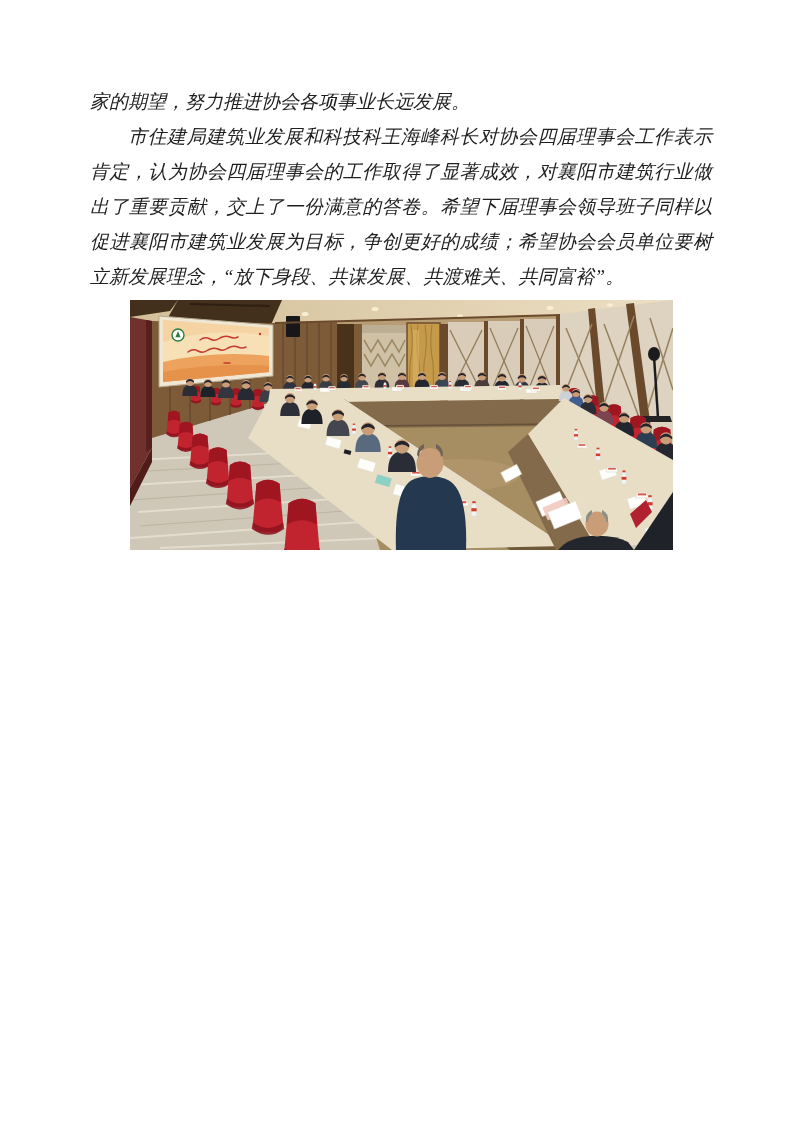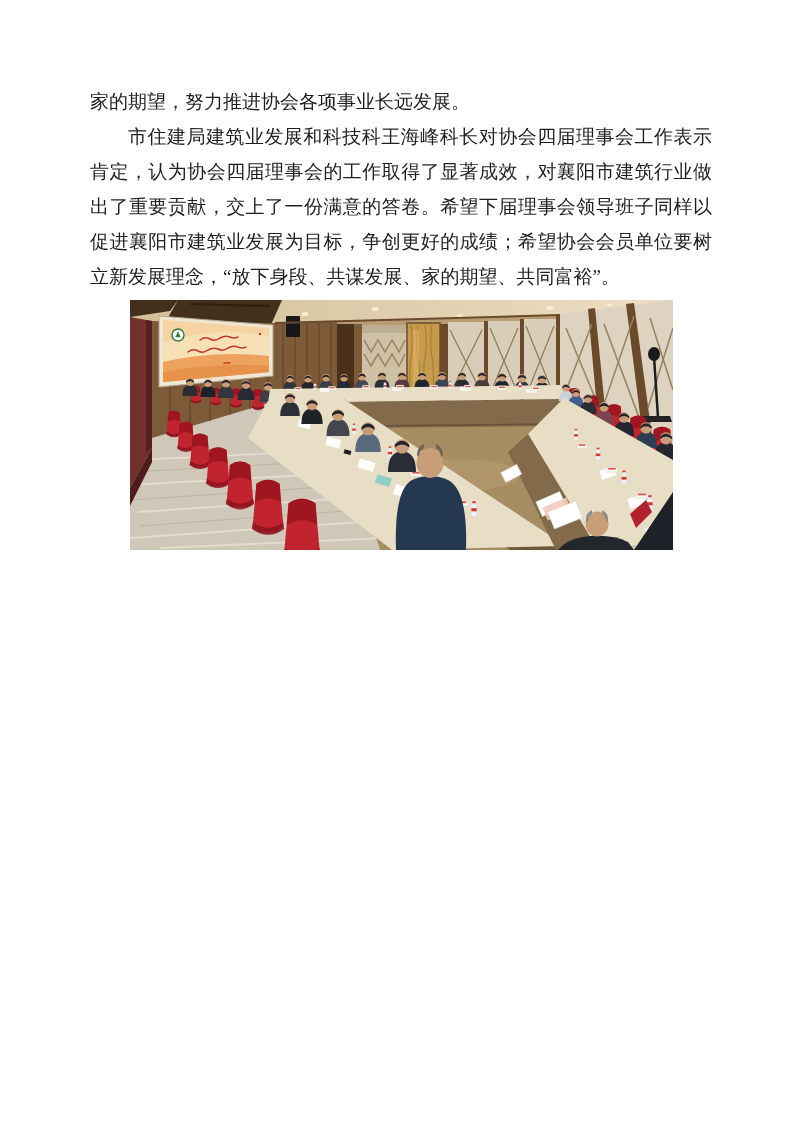--- a/index.html
+++ b/index.html
@@ -6,21 +6,21 @@
   .page{
     position:relative;
     width:794px;height:1123px;
     margin:0 auto;
     background:var(--page_bg,#ffffff);
     overflow:hidden;
     box-sizing:border-box;
     padding:84px 82px 0 90px;
     font-family:"Liberation Serif","DejaVu Serif",serif;
   }
-  .article{width:622px;color:var(--text_color,#1f1f1f);}
+  .article{width:622px;color:var(--text_color,#1f1f1f);font-style:italic;}
   .para{
     margin:0;
     font-size:19px;
     line-height:35px;
     text-align:justify;
     text-justify:inter-ideograph;
   }
   .para.indent{text-indent:2em;}
   figure.photo{margin:6px 0 0 40px;width:543px;height:250px;padding:0;}
   figure.photo svg{display:block;}
@@ -47,21 +47,21 @@
   .f-bottleRed{fill:var(--bottle_red,#d63a2e)}
   .f-chairRed{fill:var(--chair_red,#c1242f)}
 </style>
 </head>
 <body>
 
 <main class="page">
 
   <section class="article">
     <p class="para">家的期望，努力推进协会各项事业长远发展。</p>
-    <p class="para indent">市住建局建筑业发展和科技科王海峰科长对协会四届理事会工作表示肯定，认为协会四届理事会的工作取得了显著成效，对襄阳市建筑行业做出了重要贡献，交上了一份满意的答卷。希望下届理事会领导班子同样以促进襄阳市建筑业发展为目标，争创更好的成绩；希望协会会员单位要树立新发展理念，“放下身段、共谋发展、家的期望、共同富裕”。</p>
+    <p class="para indent">市住建局建筑业发展和科技科王海峰科长对协会四届理事会工作表示肯定，认为协会四届理事会的工作取得了显著成效，对襄阳市建筑行业做出了重要贡献，交上了一份满意的答卷。希望下届理事会领导班子同样以促进襄阳市建筑业发展为目标，争创更好的成绩；希望协会会员单位要树立新发展理念，“放下身段、共谋发展、共渡难关、共同富裕”。</p>
   </section>
 
   <figure class="photo">
     <svg viewBox="0 0 543 250" width="543" height="250" role="img">
       <defs>
         <linearGradient id="ceil" x1="0" y1="0" x2="1" y2="0">
           <stop offset="0" style="stop-color:var(--ceiling_left,#d3bf98)"></stop>
           <stop offset="1" style="stop-color:var(--ceiling_right,#ecdfc4)"></stop>
         </linearGradient>
         <g id="p">

